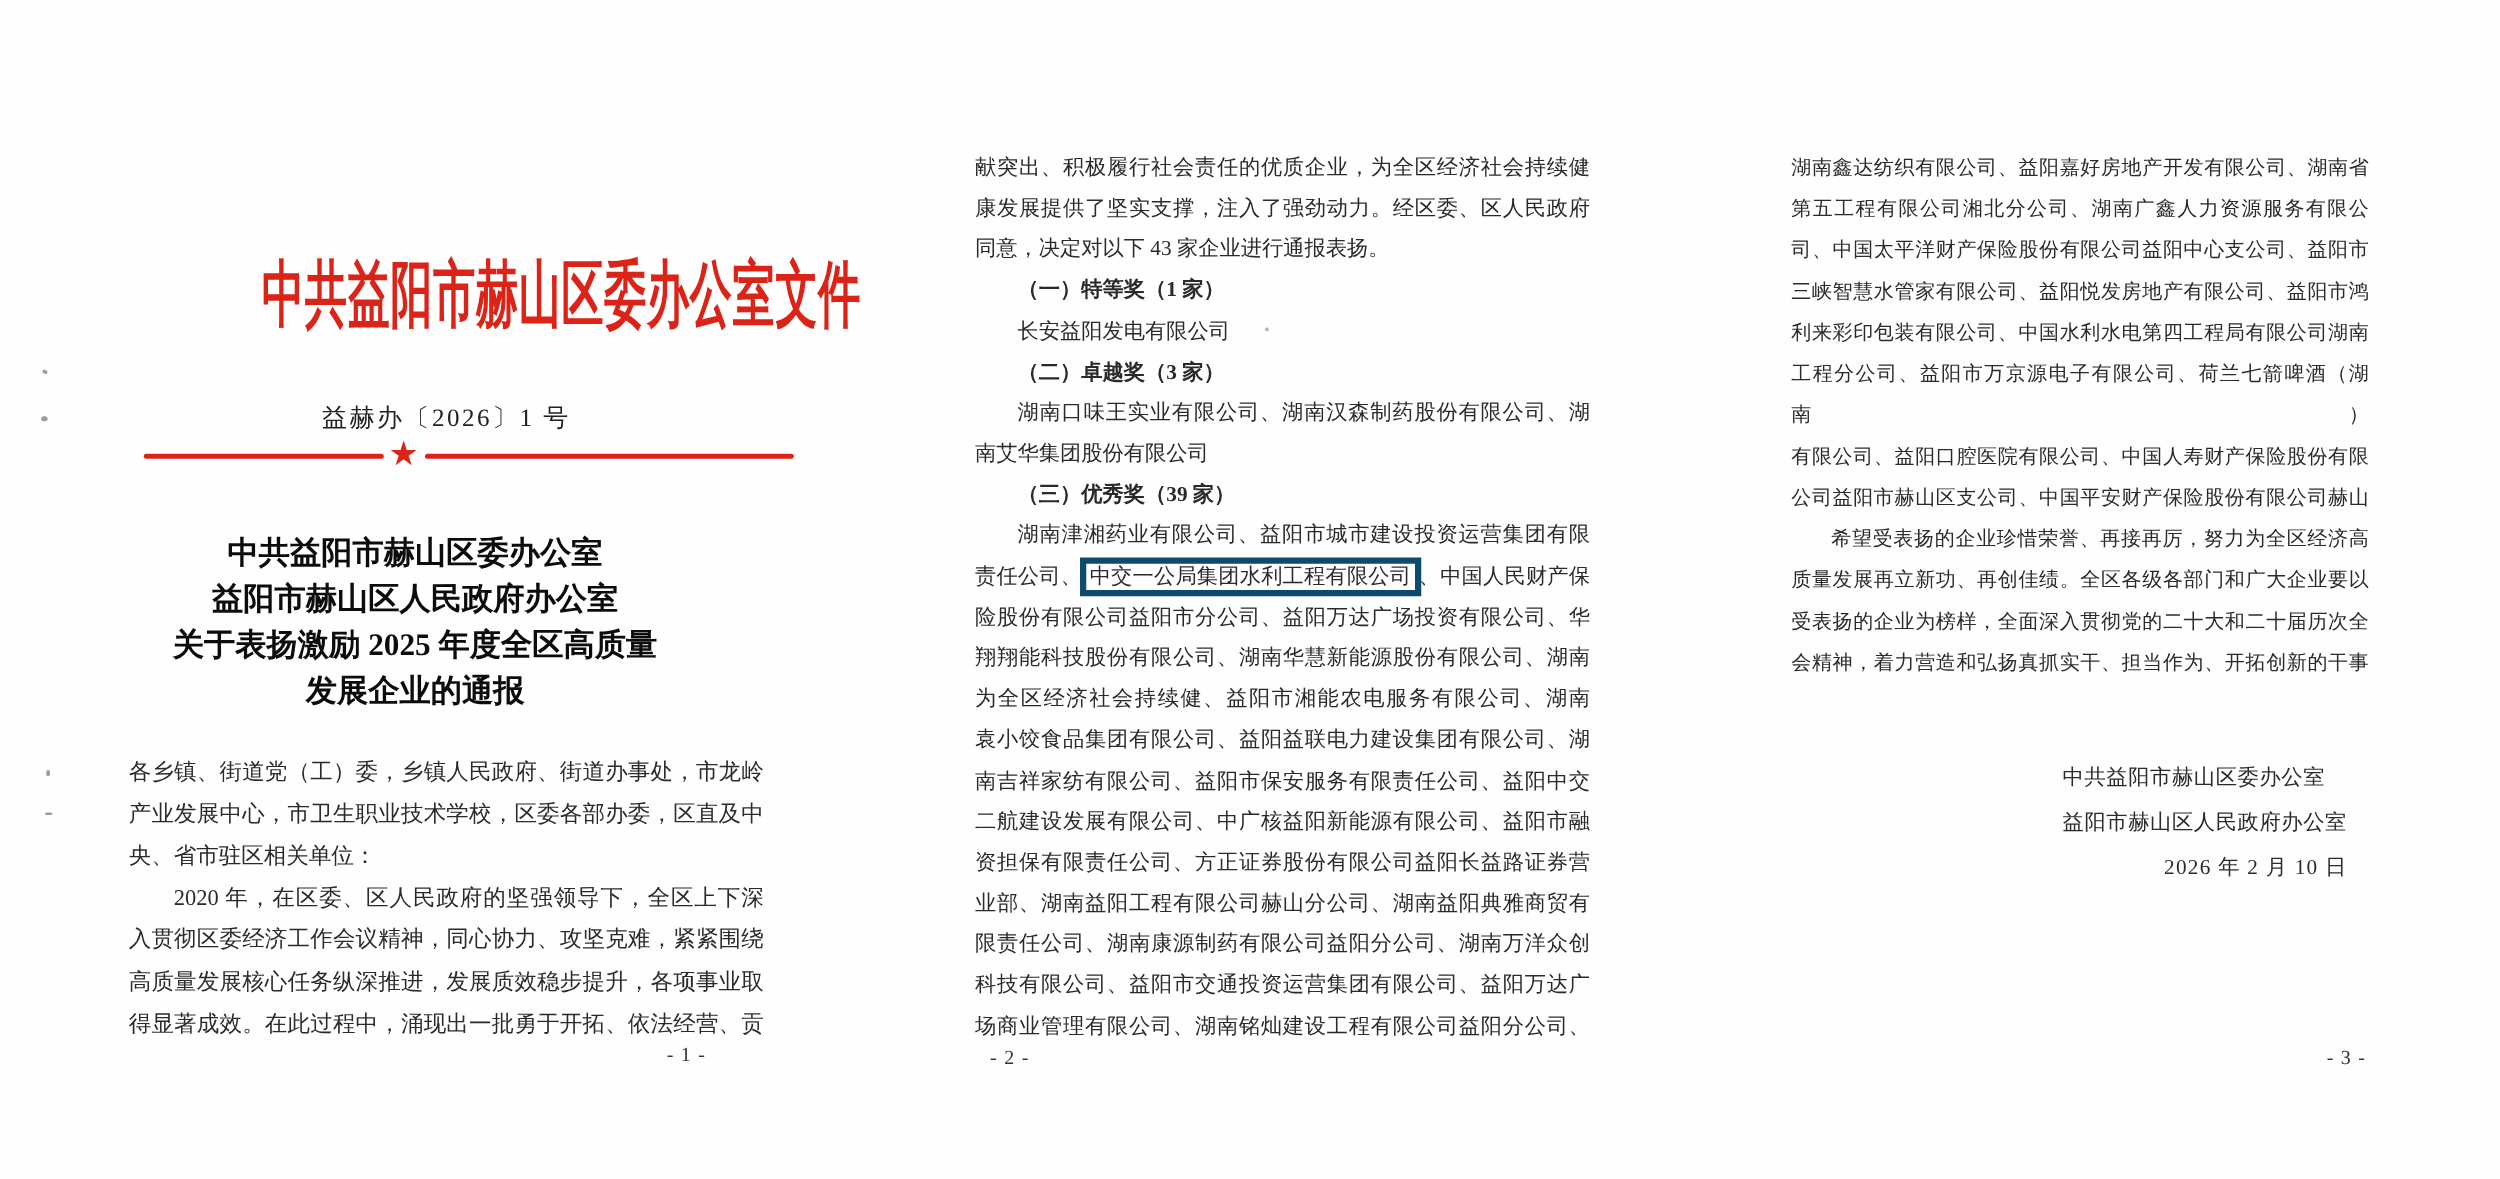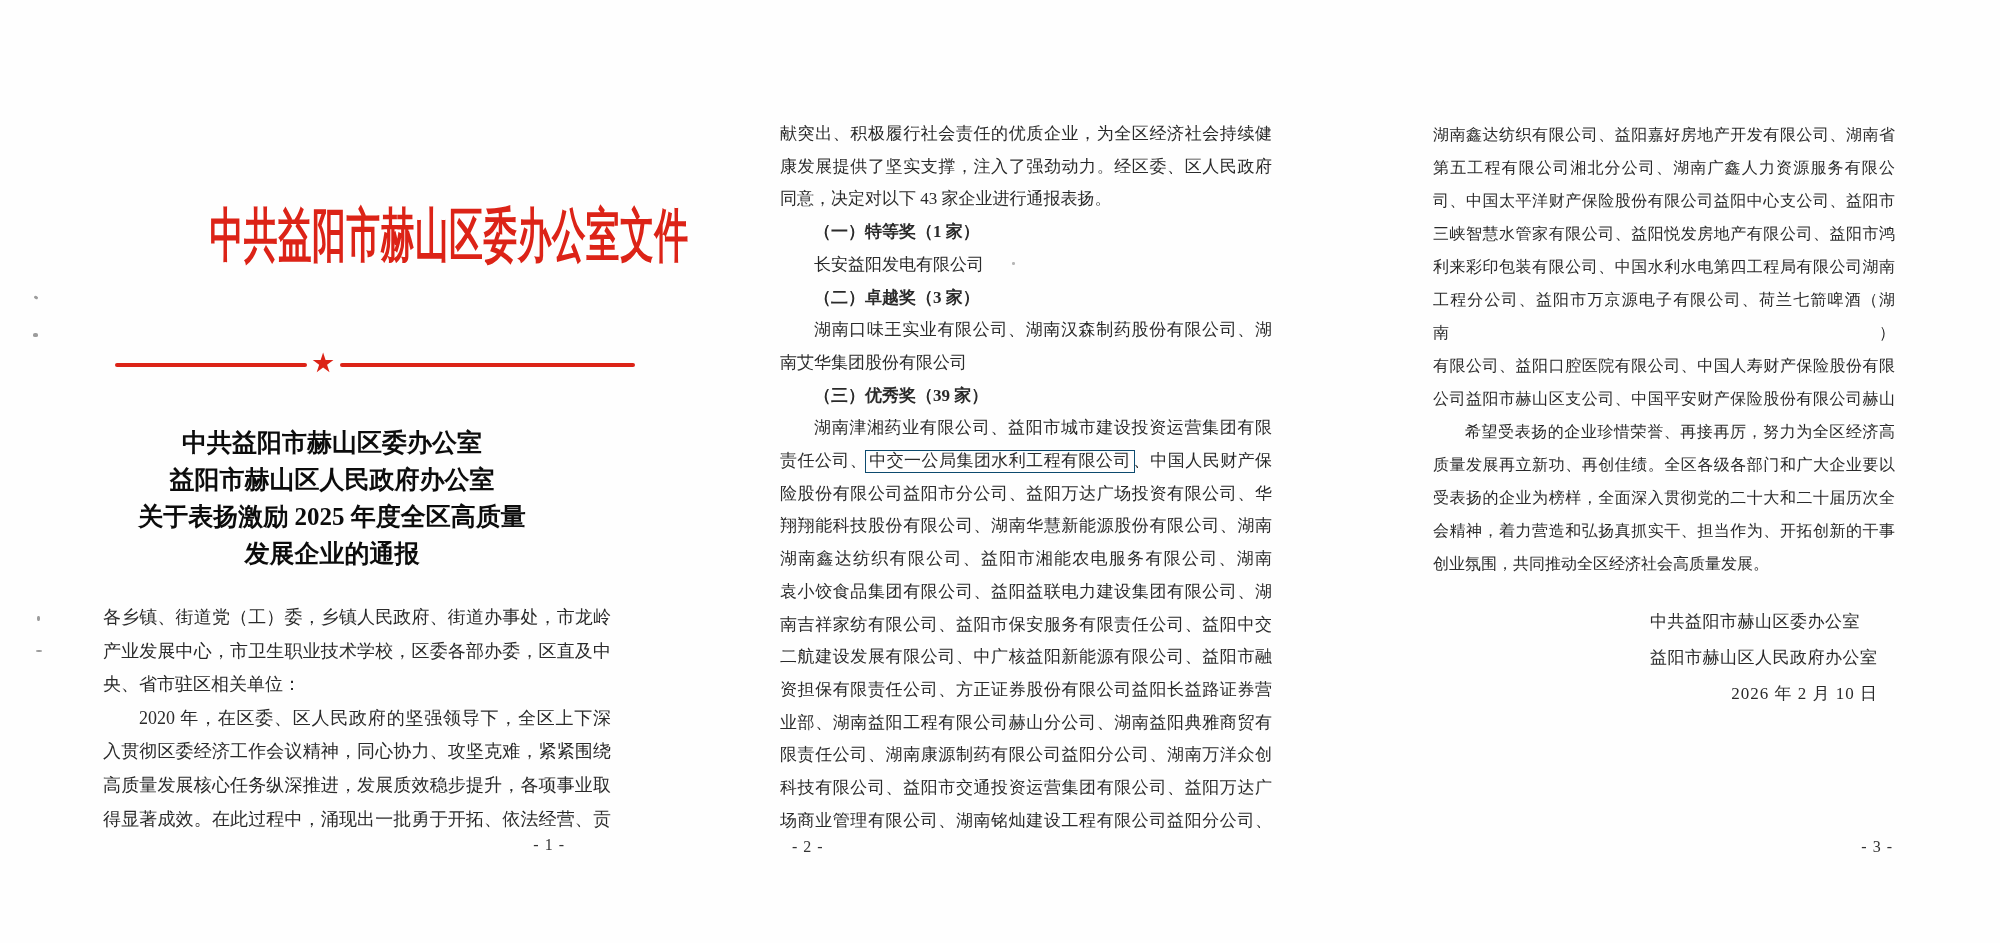--- a/index.html
+++ b/index.html
@@ -46,21 +46,21 @@
     font-size:17px; line-height:32.7px; }
   .p3-body { position:absolute; top:118px; left:0; width:462px;
     font-size:16px; line-height:33px; }
 
   .line { white-space:nowrap; }
   .line.j { white-space:normal; text-align:justify; text-align-last:justify; }
   .line.i { text-indent:2em; }
   .line.b { font-weight:bold; }
 
   .hl {
-    border:1px solid #0c4a6e;
+    border:5px solid #0c4a6e;
     padding:0 3px 2px 3px; margin:4px -2px;
   }
 
   .pagenum { position:absolute; font-size:16px; color:#333; letter-spacing:1px; }
   .pagenum.pn-right { right:46px; top:836px; }
   .pagenum.pn-left  { left:12px;  top:838px; }
   .pagenum.pn-right3 { right:2px; top:838px; }
 
   .signature { position:absolute; top:604px; left:217px; width:228px;
     font-size:17px; line-height:36px; }
@@ -73,20 +73,21 @@
   .speck.s2 { left:33px;  top:333px; width:5px; height:4px; }
   .speck.s3 { left:37px;  top:616px; width:3px; height:5px; }
   .speck.s4 { left:36px;  top:650px; width:6px; height:2px; }
   .speck.s5 { left:1012px; top:262px; width:3px; height:3px; opacity:.4; }
 </style>
 </head>
 <body>
 
 <section class="page page-1">
   <div class="red-header">中共益阳市赫山区委办公室文件</div>
+  <div class="ref-no">益赫办〔2026〕1 号</div>
   <div class="red-rule">
     <span class="seg left"></span>
     <span class="star">★</span>
     <span class="seg right"></span>
   </div>
   <div class="doc-title" id="p1-title">
       <div class="line">中共益阳市赫山区委办公室</div>
       <div class="line">益阳市赫山区人民政府办公室</div>
       <div class="line">关于表扬激励 2025 年度全区高质量</div>
       <div class="line">发展企业的通报</div>
@@ -111,21 +112,21 @@
       <div class="line i b">（一）特等奖（1 家）</div>
       <div class="line i">长安益阳发电有限公司</div>
       <div class="line i b">（二）卓越奖（3 家）</div>
       <div class="line j i">湖南口味王实业有限公司、湖南汉森制药股份有限公司、湖</div>
       <div class="line">南艾华集团股份有限公司</div>
       <div class="line i b">（三）优秀奖（39 家）</div>
       <div class="line j i">湖南津湘药业有限公司、益阳市城市建设投资运营集团有限</div>
       <div class="line j"><span>责任公司、</span><span class="hl">中交一公局集团水利工程有限公司</span><span>、中国人民财产保</span></div>
       <div class="line j">险股份有限公司益阳市分公司、益阳万达广场投资有限公司、华</div>
       <div class="line j">翔翔能科技股份有限公司、湖南华慧新能源股份有限公司、湖南</div>
-      <div class="line j">湖南鑫达纺织有限公司、益阳市湘能农电服务有限公司、湖南</div>
+      <div class="line j">为全区经济社会持续健、益阳市湘能农电服务有限公司、湖南</div>
       <div class="line j">袁小饺食品集团有限公司、益阳益联电力建设集团有限公司、湖</div>
       <div class="line j">南吉祥家纺有限公司、益阳市保安服务有限责任公司、益阳中交</div>
       <div class="line j">二航建设发展有限公司、中广核益阳新能源有限公司、益阳市融</div>
       <div class="line j">资担保有限责任公司、方正证券股份有限公司益阳长益路证券营</div>
       <div class="line j">业部、湖南益阳工程有限公司赫山分公司、湖南益阳典雅商贸有</div>
       <div class="line j">限责任公司、湖南康源制药有限公司益阳分公司、湖南万洋众创</div>
       <div class="line j">科技有限公司、益阳市交通投资运营集团有限公司、益阳万达广</div>
       <div class="line j">场商业管理有限公司、湖南铭灿建设工程有限公司益阳分公司、</div>
     </div>
   <div class="pagenum pn-left">- 2 -</div>
@@ -138,21 +139,20 @@
       <div class="line j">司、中国太平洋财产保险股份有限公司益阳中心支公司、益阳市</div>
       <div class="line j">三峡智慧水管家有限公司、益阳悦发房地产有限公司、益阳市鸿</div>
       <div class="line j">利来彩印包装有限公司、中国水利水电第四工程局有限公司湖南</div>
       <div class="line j">工程分公司、益阳市万京源电子有限公司、荷兰七箭啤酒（湖南）</div>
       <div class="line j">有限公司、益阳口腔医院有限公司、中国人寿财产保险股份有限</div>
       <div class="line j">公司益阳市赫山区支公司、中国平安财产保险股份有限公司赫山</div>
       <div class="line j i">希望受表扬的企业珍惜荣誉、再接再厉，努力为全区经济高</div>
       <div class="line j">质量发展再立新功、再创佳绩。全区各级各部门和广大企业要以</div>
       <div class="line j">受表扬的企业为榜样，全面深入贯彻党的二十大和二十届历次全</div>
       <div class="line j">会精神，着力营造和弘扬真抓实干、担当作为、开拓创新的干事</div>
-      <div class="line">创业氛围，共同推动全区经济社会高质量发展。</div>
     </div>
   <div class="signature">
     <div id="sig-offices">
         <div class="line office">中共益阳市赫山区委办公室</div>
         <div class="line office">益阳市赫山区人民政府办公室</div>
       </div>
     <div class="date">2026 年 2 月 10 日</div>
   </div>
   <div class="pagenum pn-right3">- 3 -</div>
 </section>

